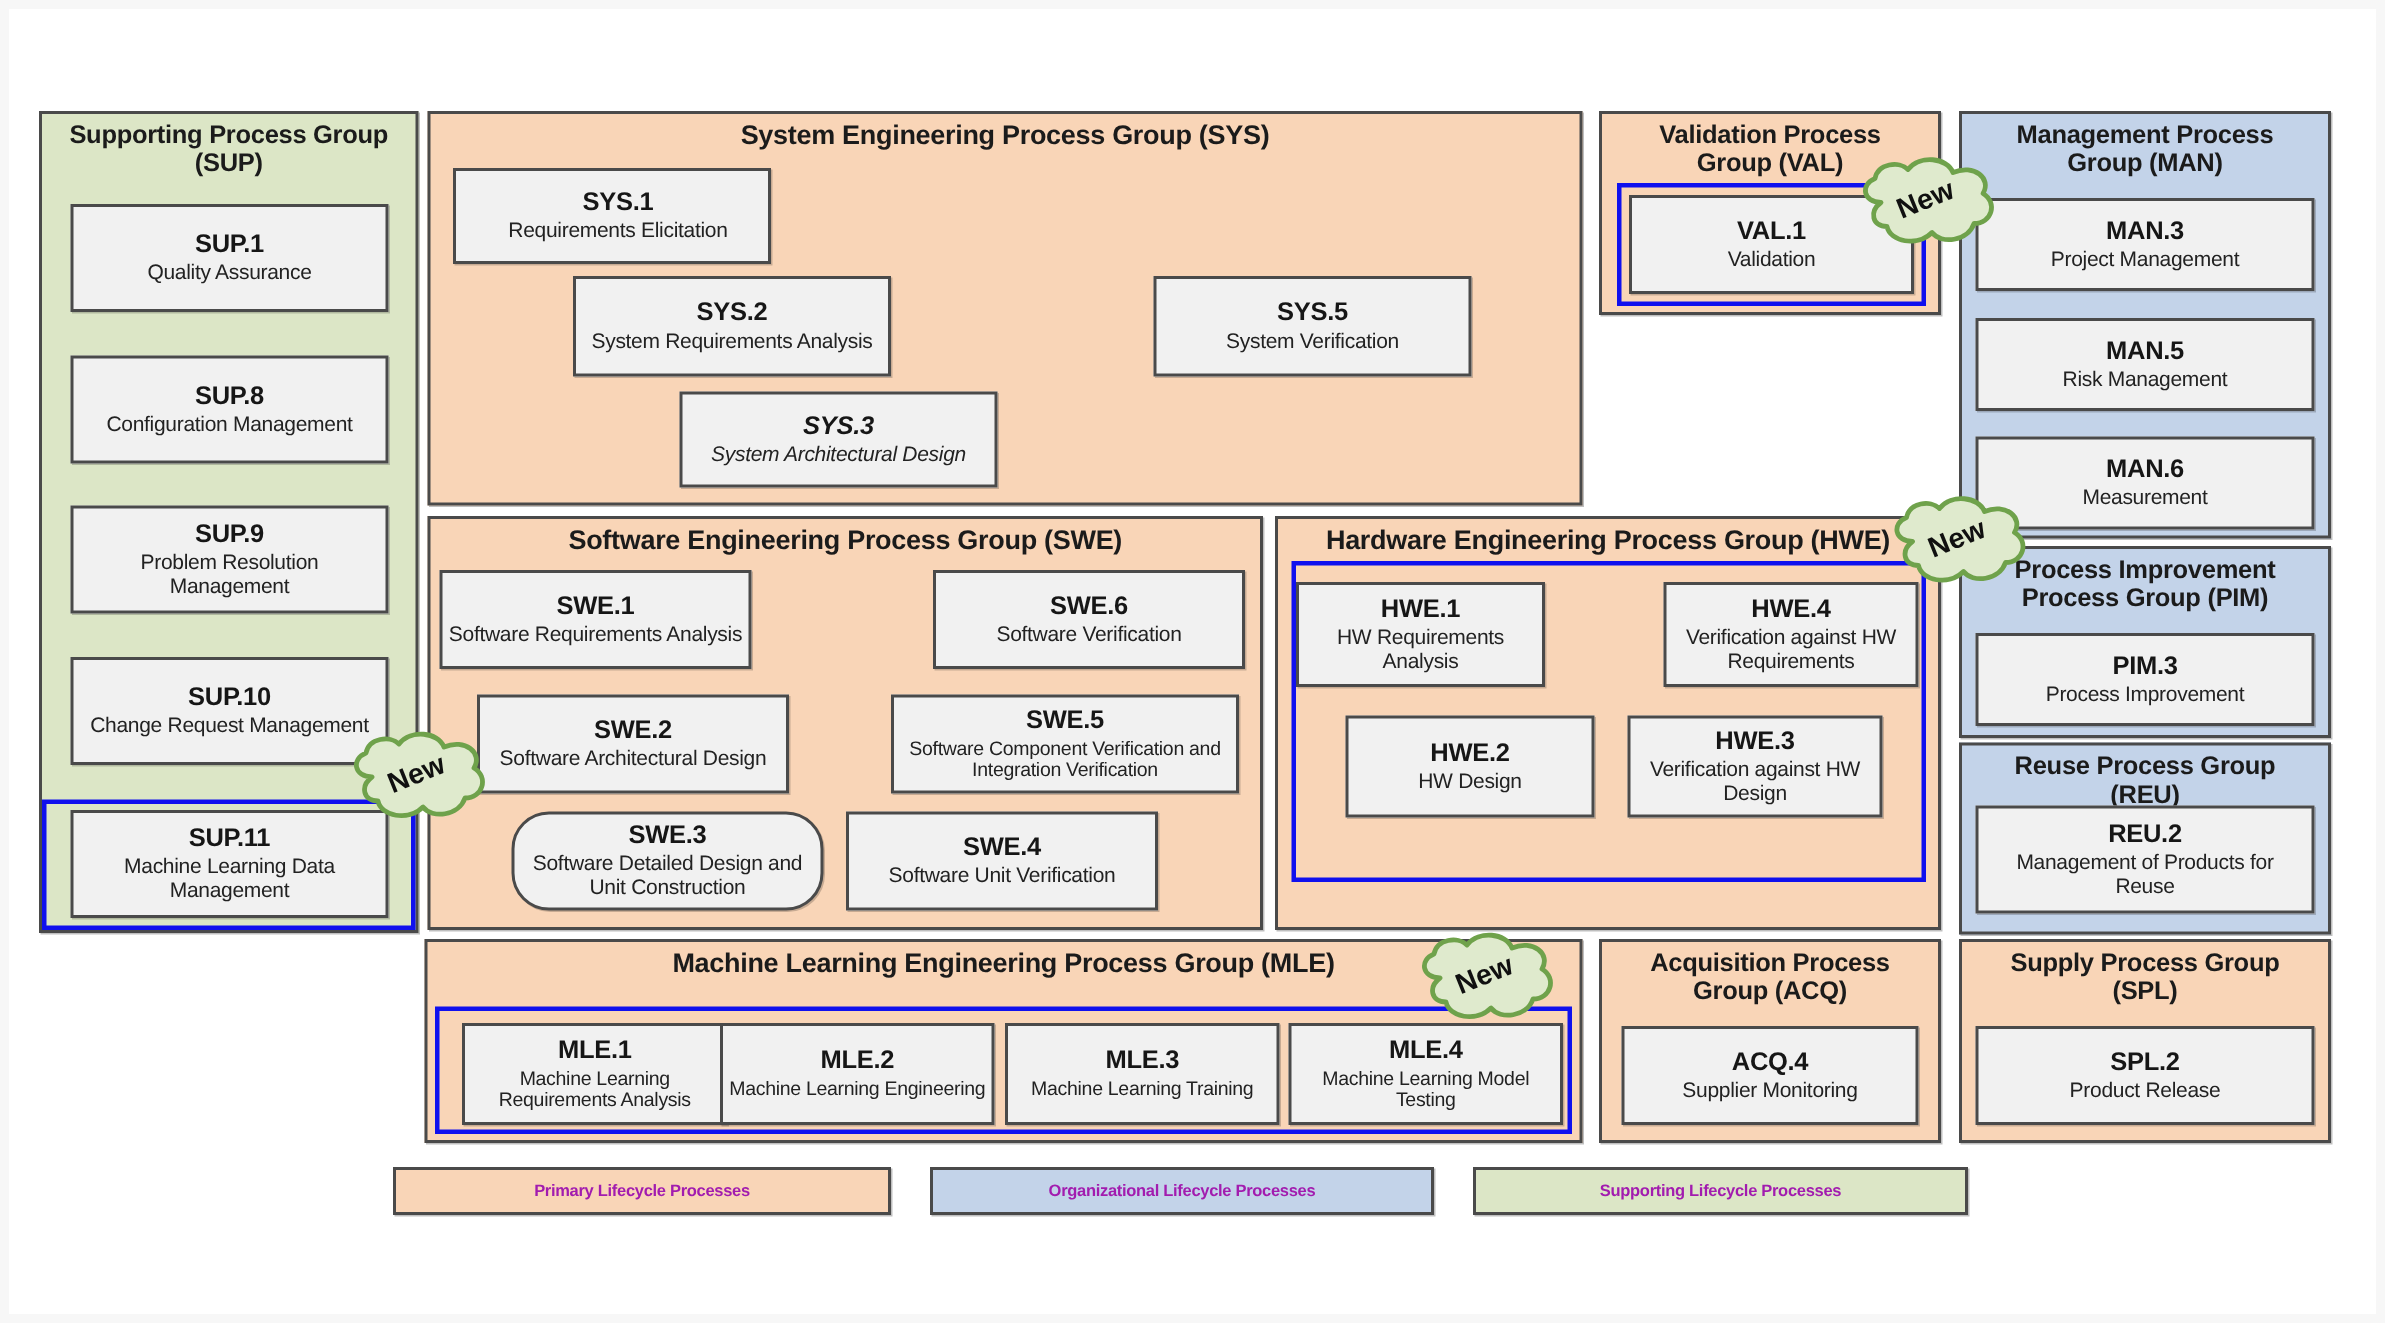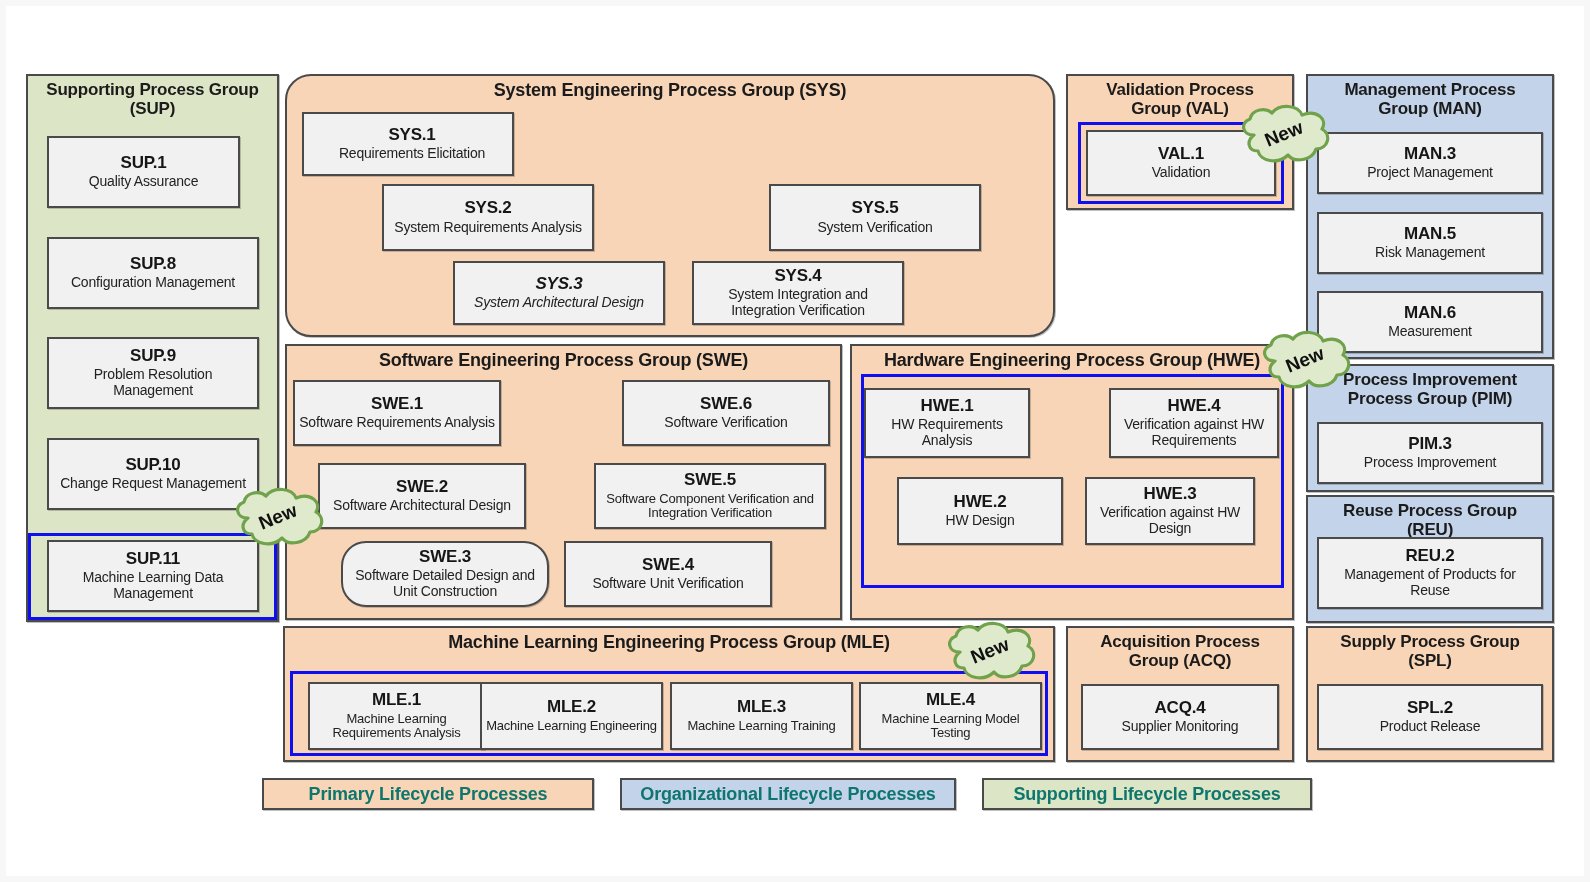--- a/index.html
+++ b/index.html
@@ -91,40 +91,40 @@
     transform:rotate(-22deg);
     letter-spacing:0px;
   }
 
   
   .legend-item{
     position:absolute;
     box-sizing:border-box;
     border:2px solid #4a4a4a;
     display:flex;align-items:center;justify-content:center;
-    font-weight:bold;font-size:18px;color:#0f766e;
+    font-weight:bold;font-size:11px;color:#a21caf;
     box-shadow:1px 1px 0 rgba(0,0,0,.25);
     letter-spacing:-0.2px;
   }
   .legend-item.primary{background:#f9d5b7;}
   .legend-item.org{background:#c3d3e9;}
   .legend-item.support{background:#dce6c6;}
 </style>
 </head>
 <body>
 
 <div id="page">
 <div class="canvas">
 
   <div class="group support" style="left:20px;top:68px;width:253px;height:548px;">
     <div class="group-title">Supporting Process Group
 (SUP)</div>
   </div>
 
-  <div class="proc" style="left:41px;top:130px;width:193px;height:72px;">
+  <div class="proc" style="left:41px;top:130px;width:212px;height:72px;">
     <div class="pid">SUP.1</div>
     <div class="pname">Quality Assurance</div>
   </div>
   <div class="proc" style="left:41px;top:231px;width:212px;height:72px;">
     <div class="pid">SUP.8</div>
     <div class="pname">Configuration
 Management</div>
   </div>
   <div class="proc" style="left:41px;top:331px;width:212px;height:72px;">
     <div class="pid">SUP.9</div>
@@ -136,42 +136,37 @@
     <div class="pname">Change Request
 Management</div>
   </div>
   <div class="blueframe" style="left:22px;top:527px;width:249px;height:87px;"></div>
   <div class="proc" style="left:41px;top:534px;width:212px;height:72px;">
     <div class="pid">SUP.11</div>
     <div class="pname">Machine Learning Data
 Management</div>
   </div>
 
-  <div class="group primary" style="left:279px;top:68px;width:770px;height:263px;border-radius:26px;">
+  <div class="group primary" style="left:279px;top:68px;width:770px;height:263px;">
     <div class="group-title" style="font-size:18px;">System Engineering Process Group (SYS)</div>
   </div>
 
   <div class="proc" style="left:296px;top:106px;width:212px;height:64px;padding-left:12px;">
     <div class="pid">SYS.1</div>
     <div class="pname">Requirements Elicitation</div>
   </div>
   <div class="proc" style="left:376px;top:178px;width:212px;height:67px;">
     <div class="pid">SYS.2</div>
     <div class="pname">System Requirements
 Analysis</div>
   </div>
   <div class="proc" style="left:447px;top:255px;width:212px;height:64px;font-style:italic;">
     <div class="pid">SYS.3</div>
     <div class="pname">System Architectural
 Design</div>
-  </div>
-  <div class="proc" style="left:686px;top:255px;width:212px;height:64px;">
-    <div class="pid">SYS.4</div>
-    <div class="pname">System Integration and
-Integration Verification</div>
   </div>
   <div class="proc" style="left:763px;top:178px;width:212px;height:67px;">
     <div class="pid">SYS.5</div>
     <div class="pname">System Verification</div>
   </div>
 
   <div class="group primary" style="left:1060px;top:68px;width:228px;height:136px;">
     <div class="group-title">Validation Process
 Group (VAL)</div>
   </div>

